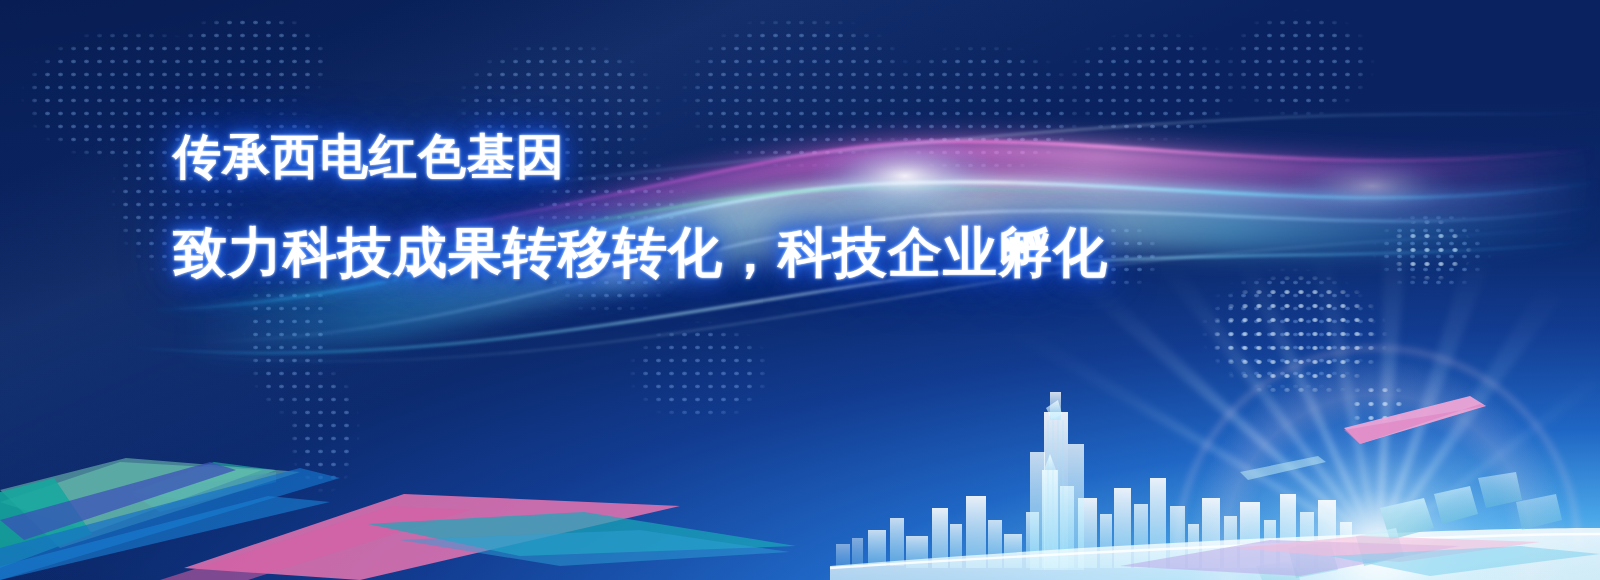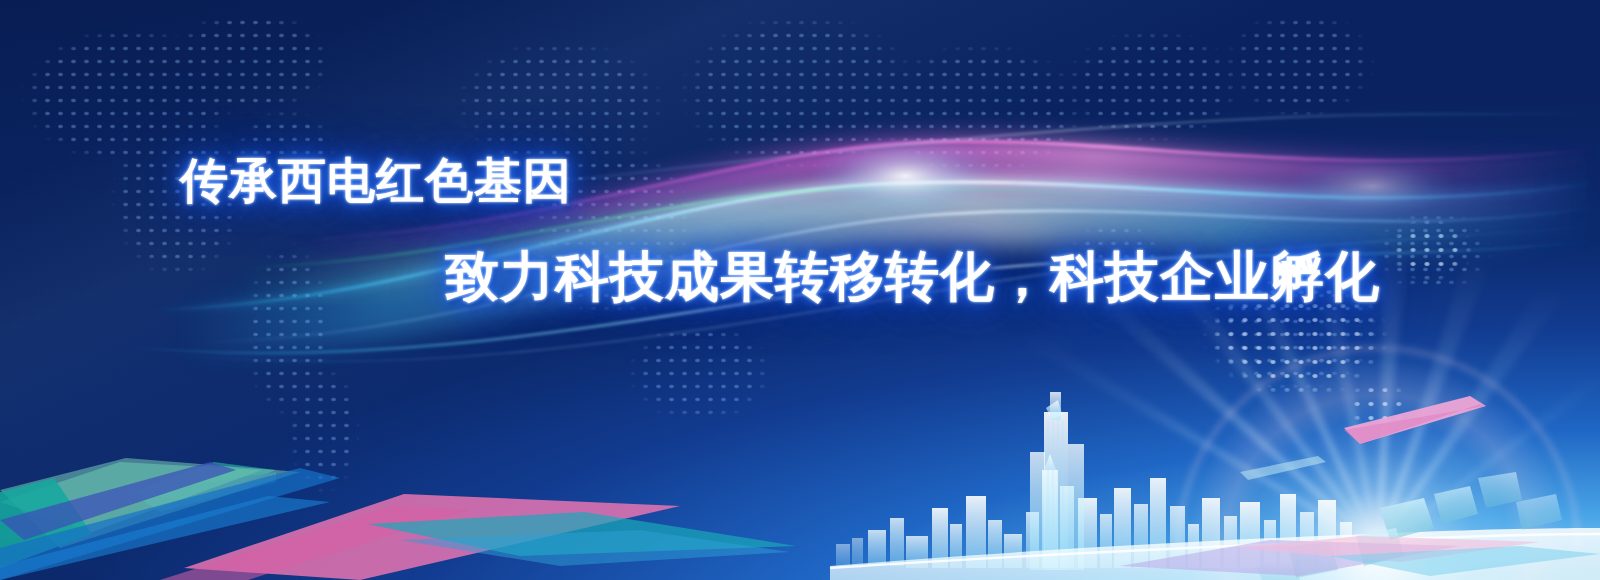--- a/index.html
+++ b/index.html
@@ -151,43 +151,42 @@
       radial-gradient(150% 130% at 50% 40%,
         rgba(0,0,0,0.00) 52%,
         rgba(2,14,46,0.18) 82%,
         rgba(2,12,40,0.34) 100%);
     pointer-events: none;
   }
 
   
   .headline {
     position: absolute;
-    left: 180px;
+    left: 173px;
     top: 132px;
     width: 1200px;
     z-index: 40;
-    margin-top: 24px;
   }
   .hl-line {
     color: #ffffff;
     font-weight: 700;
     font-family: "DejaVu Sans", "Liberation Sans", sans-serif;
     letter-spacing: 1px;
     white-space: nowrap;
     line-height: 1;
     text-shadow:
       0 0 3px #ffffff,
       0 0 10px #2f7bff,
       0 0 20px #1f5fe8,
       0 0 34px #1447cf,
       0 0 52px #0f3ab5,
       3px 4px 5px rgba(4,16,60,0.55);
   }
   .hl-line-1 { font-size: 48px; margin-bottom: 46px; }
-  .hl-line-2 { font-size: 54px; text-align: right; }
+  .hl-line-2 { font-size: 54px; }
 </style>
 </head>
 <body>
 
 <div id="banner">
 
   <div class="layer bg-base"></div>
   <div class="layer bg-topleft-dark"></div>
   <div class="layer bg-diag-sheen"></div>
 

